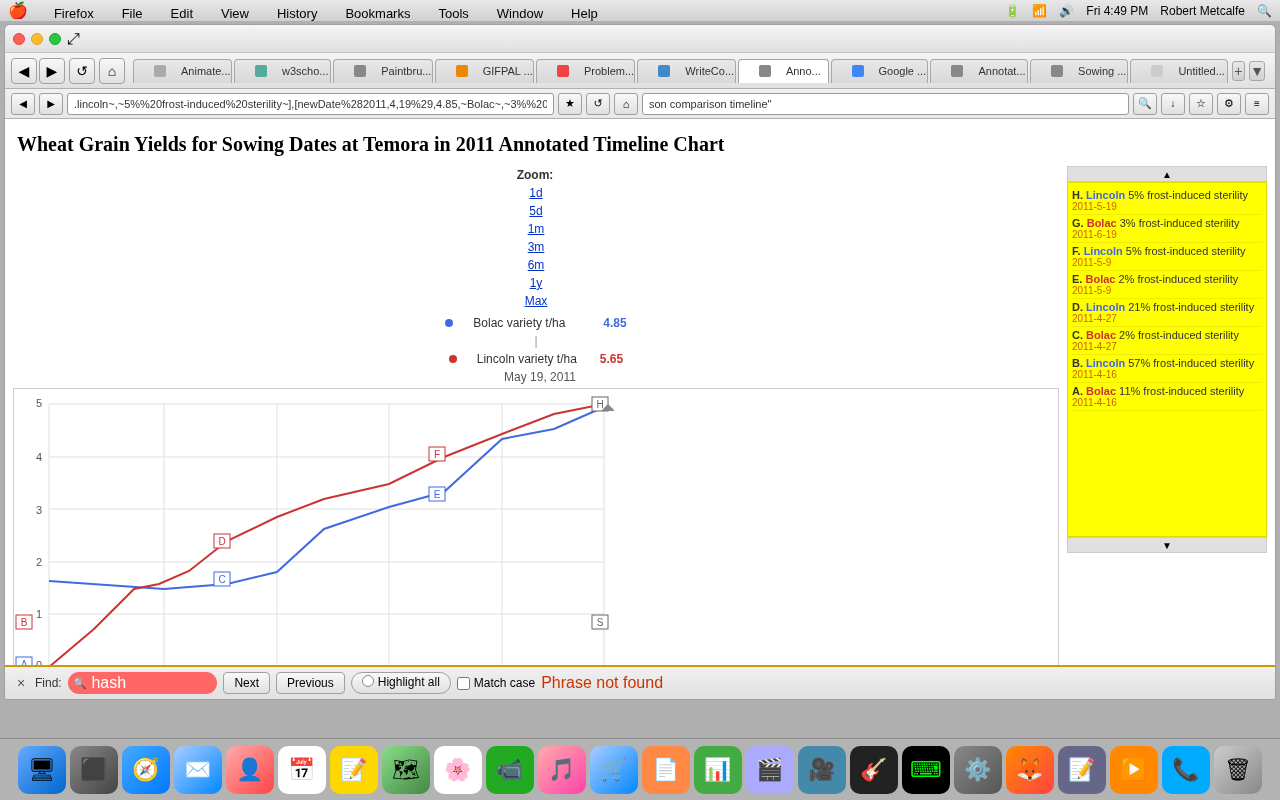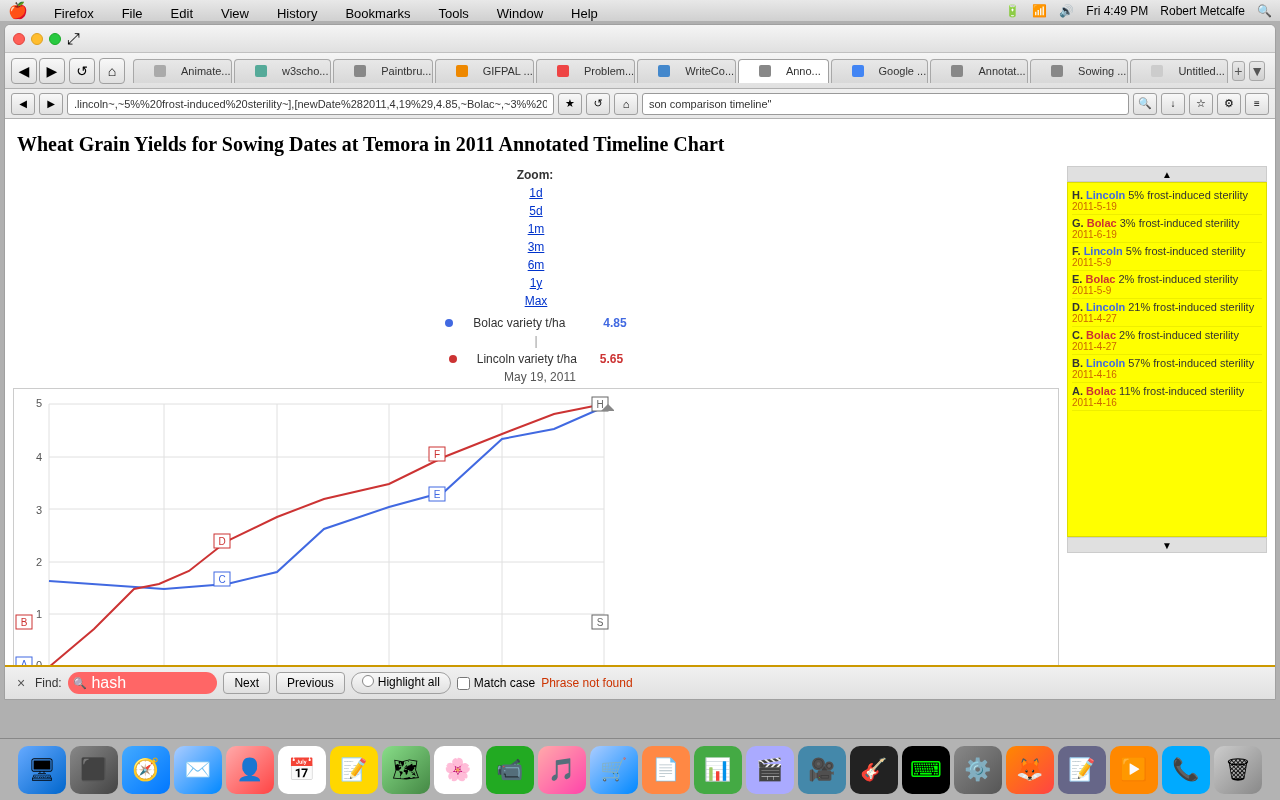--- a/index.html
+++ b/index.html
@@ -311,21 +311,21 @@
     }
     .find-highlight-circle {
       width: 12px; height: 12px;
       border-radius: 50%;
       border: 1px solid #888;
       background: white;
     }
     .find-match-case {
       display: flex; align-items: center; gap: 4px; cursor: pointer; font-size: 12px;
     }
-    .find-status { color: #cc3300; font-size: 12px; text-align: right; }
+    .find-status { color: #cc3300; font-size: 16px; text-align: right; }
     .dock-icon {
       width: 48px; height: 48px;
       border-radius: 10px;
       background: linear-gradient(135deg, #888, #444);
       display: flex; align-items: center; justify-content: center;
       font-size: 24px;
       cursor: pointer;
       flex-shrink: 0;
     }
   </style>

